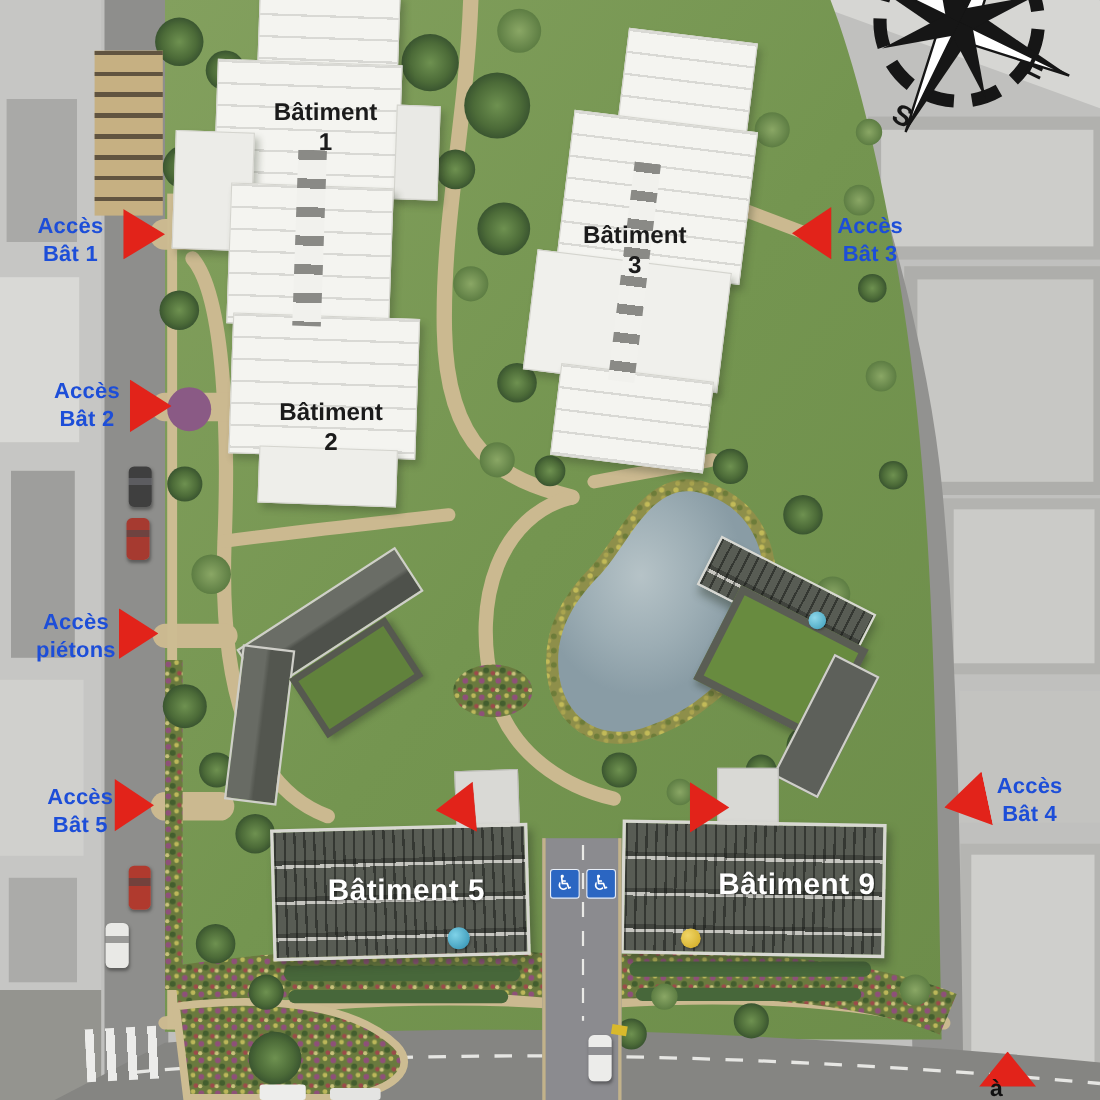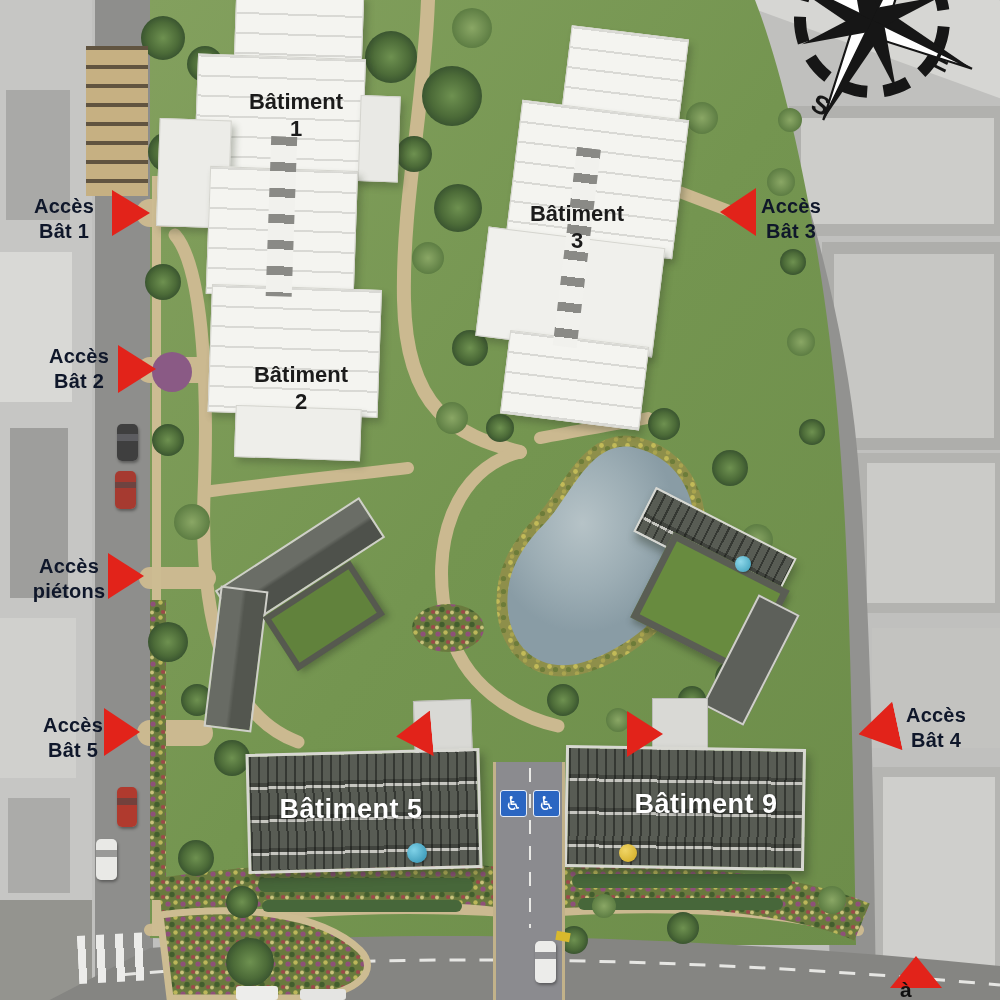--- a/index.html
+++ b/index.html
@@ -16,25 +16,25 @@
 
   
   .solar{background:
       repeating-linear-gradient(90deg,rgba(10,12,10,.45) 0 2px,rgba(0,0,0,0) 2px 9px),
       repeating-linear-gradient(180deg,#585c54 0 26px,#41443e 26px 30px,#c6c6c0 30px 33px);
       border:3px solid #d8d8d2;box-shadow:4px 6px 8px rgba(40,50,35,.40);}
   .roofDark{border:2px solid #cfcfc9;}
   .greenRoof{box-shadow:3px 4px 6px rgba(40,50,35,.35);}
 
   
-  .lbl{font-weight:600;font-size:20px;line-height:25px;color:#0f172a;
+  .lbl{font-weight:600;font-size:20px;line-height:25px;color:#1d4ed8;
        text-align:center;white-space:pre-line;width:100px;letter-spacing:.2px;}
   .blbl{font-weight:600;font-size:22px;line-height:27px;color:#1b1b1b;
         text-align:center;white-space:pre-line;width:140px;}
-  .wlbl{font-weight:600;font-size:27px;color:#fff;text-align:center;width:180px;
+  .wlbl{font-weight:600;font-size:27px;color:#fff;text-align:right;width:180px;
         letter-spacing:.5px;text-shadow:0 1px 3px rgba(0,0,0,.45);}
   .dir{font-weight:700;font-size:26px;color:#161616;}
   .partial{font-weight:600;font-size:21px;color:#111;}
 
   
   .arr{background:#e2231a;filter:drop-shadow(1px 1px 1px rgba(0,0,0,.25));}
   .arr.right{clip-path:polygon(0 0,100% 50%,0 100%);}
   .arr.left{clip-path:polygon(100% 0,0 50%,100% 100%);}
   .arr.up{clip-path:polygon(50% 0,100% 100%,0 100%);}
 

